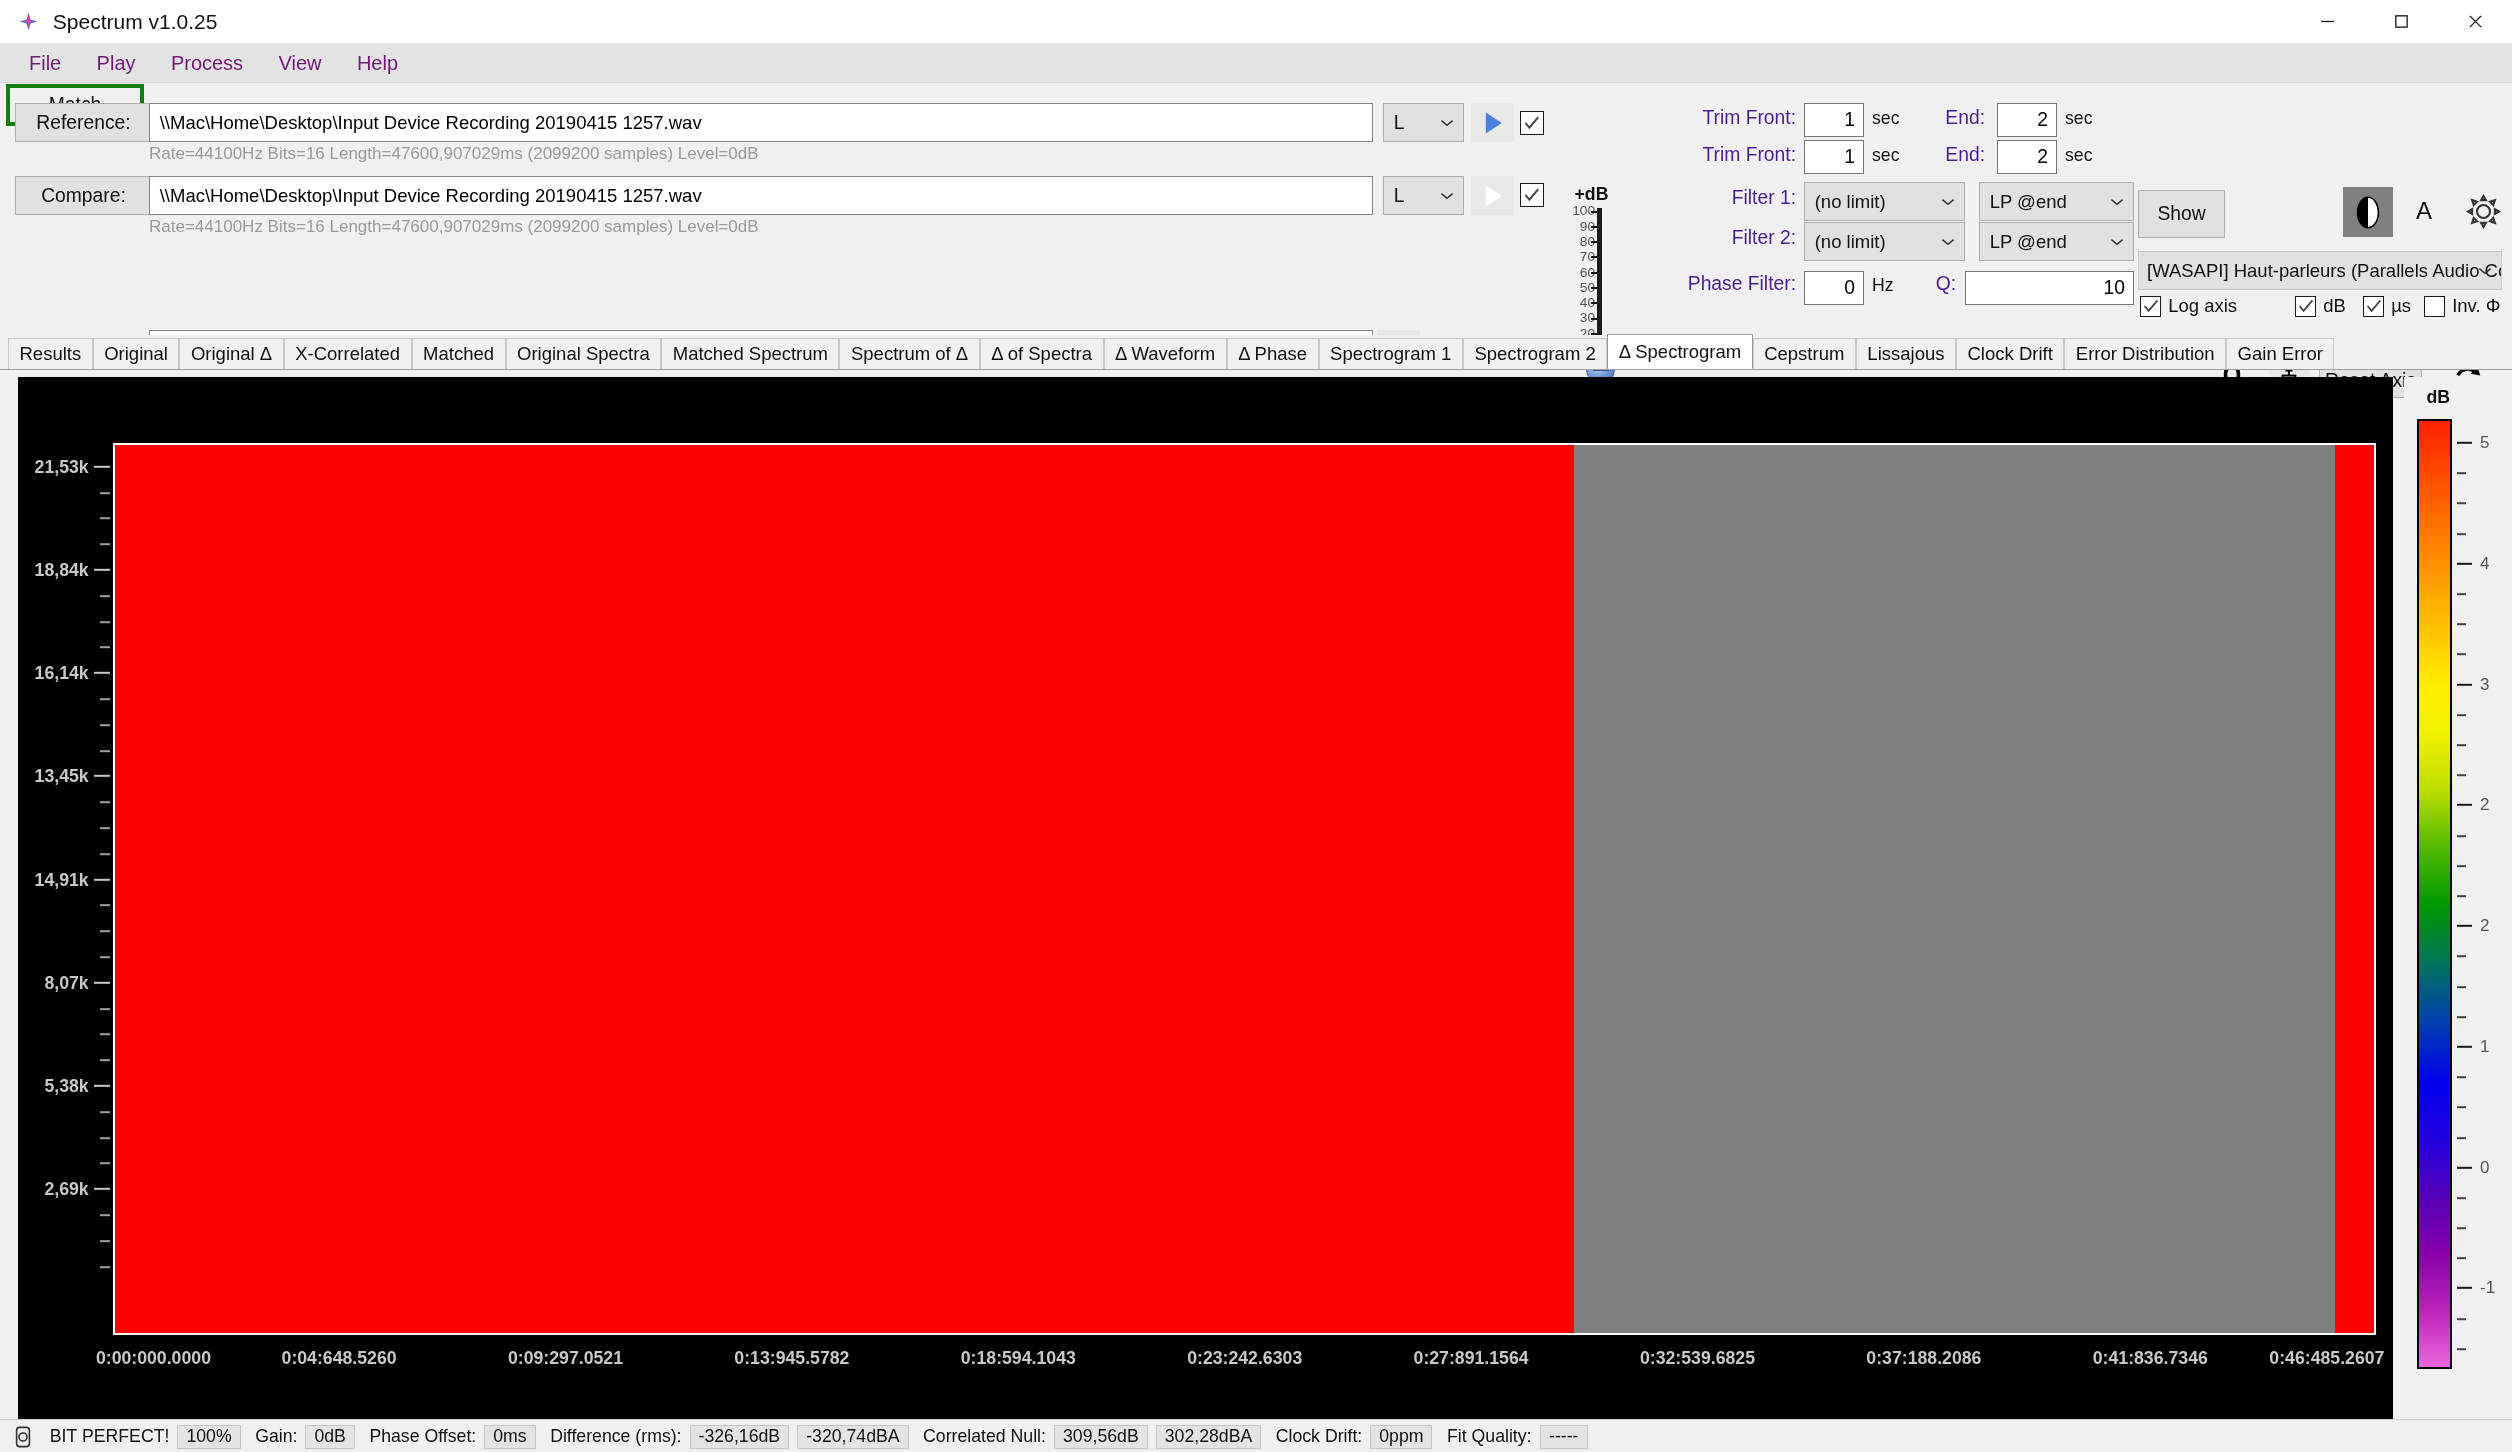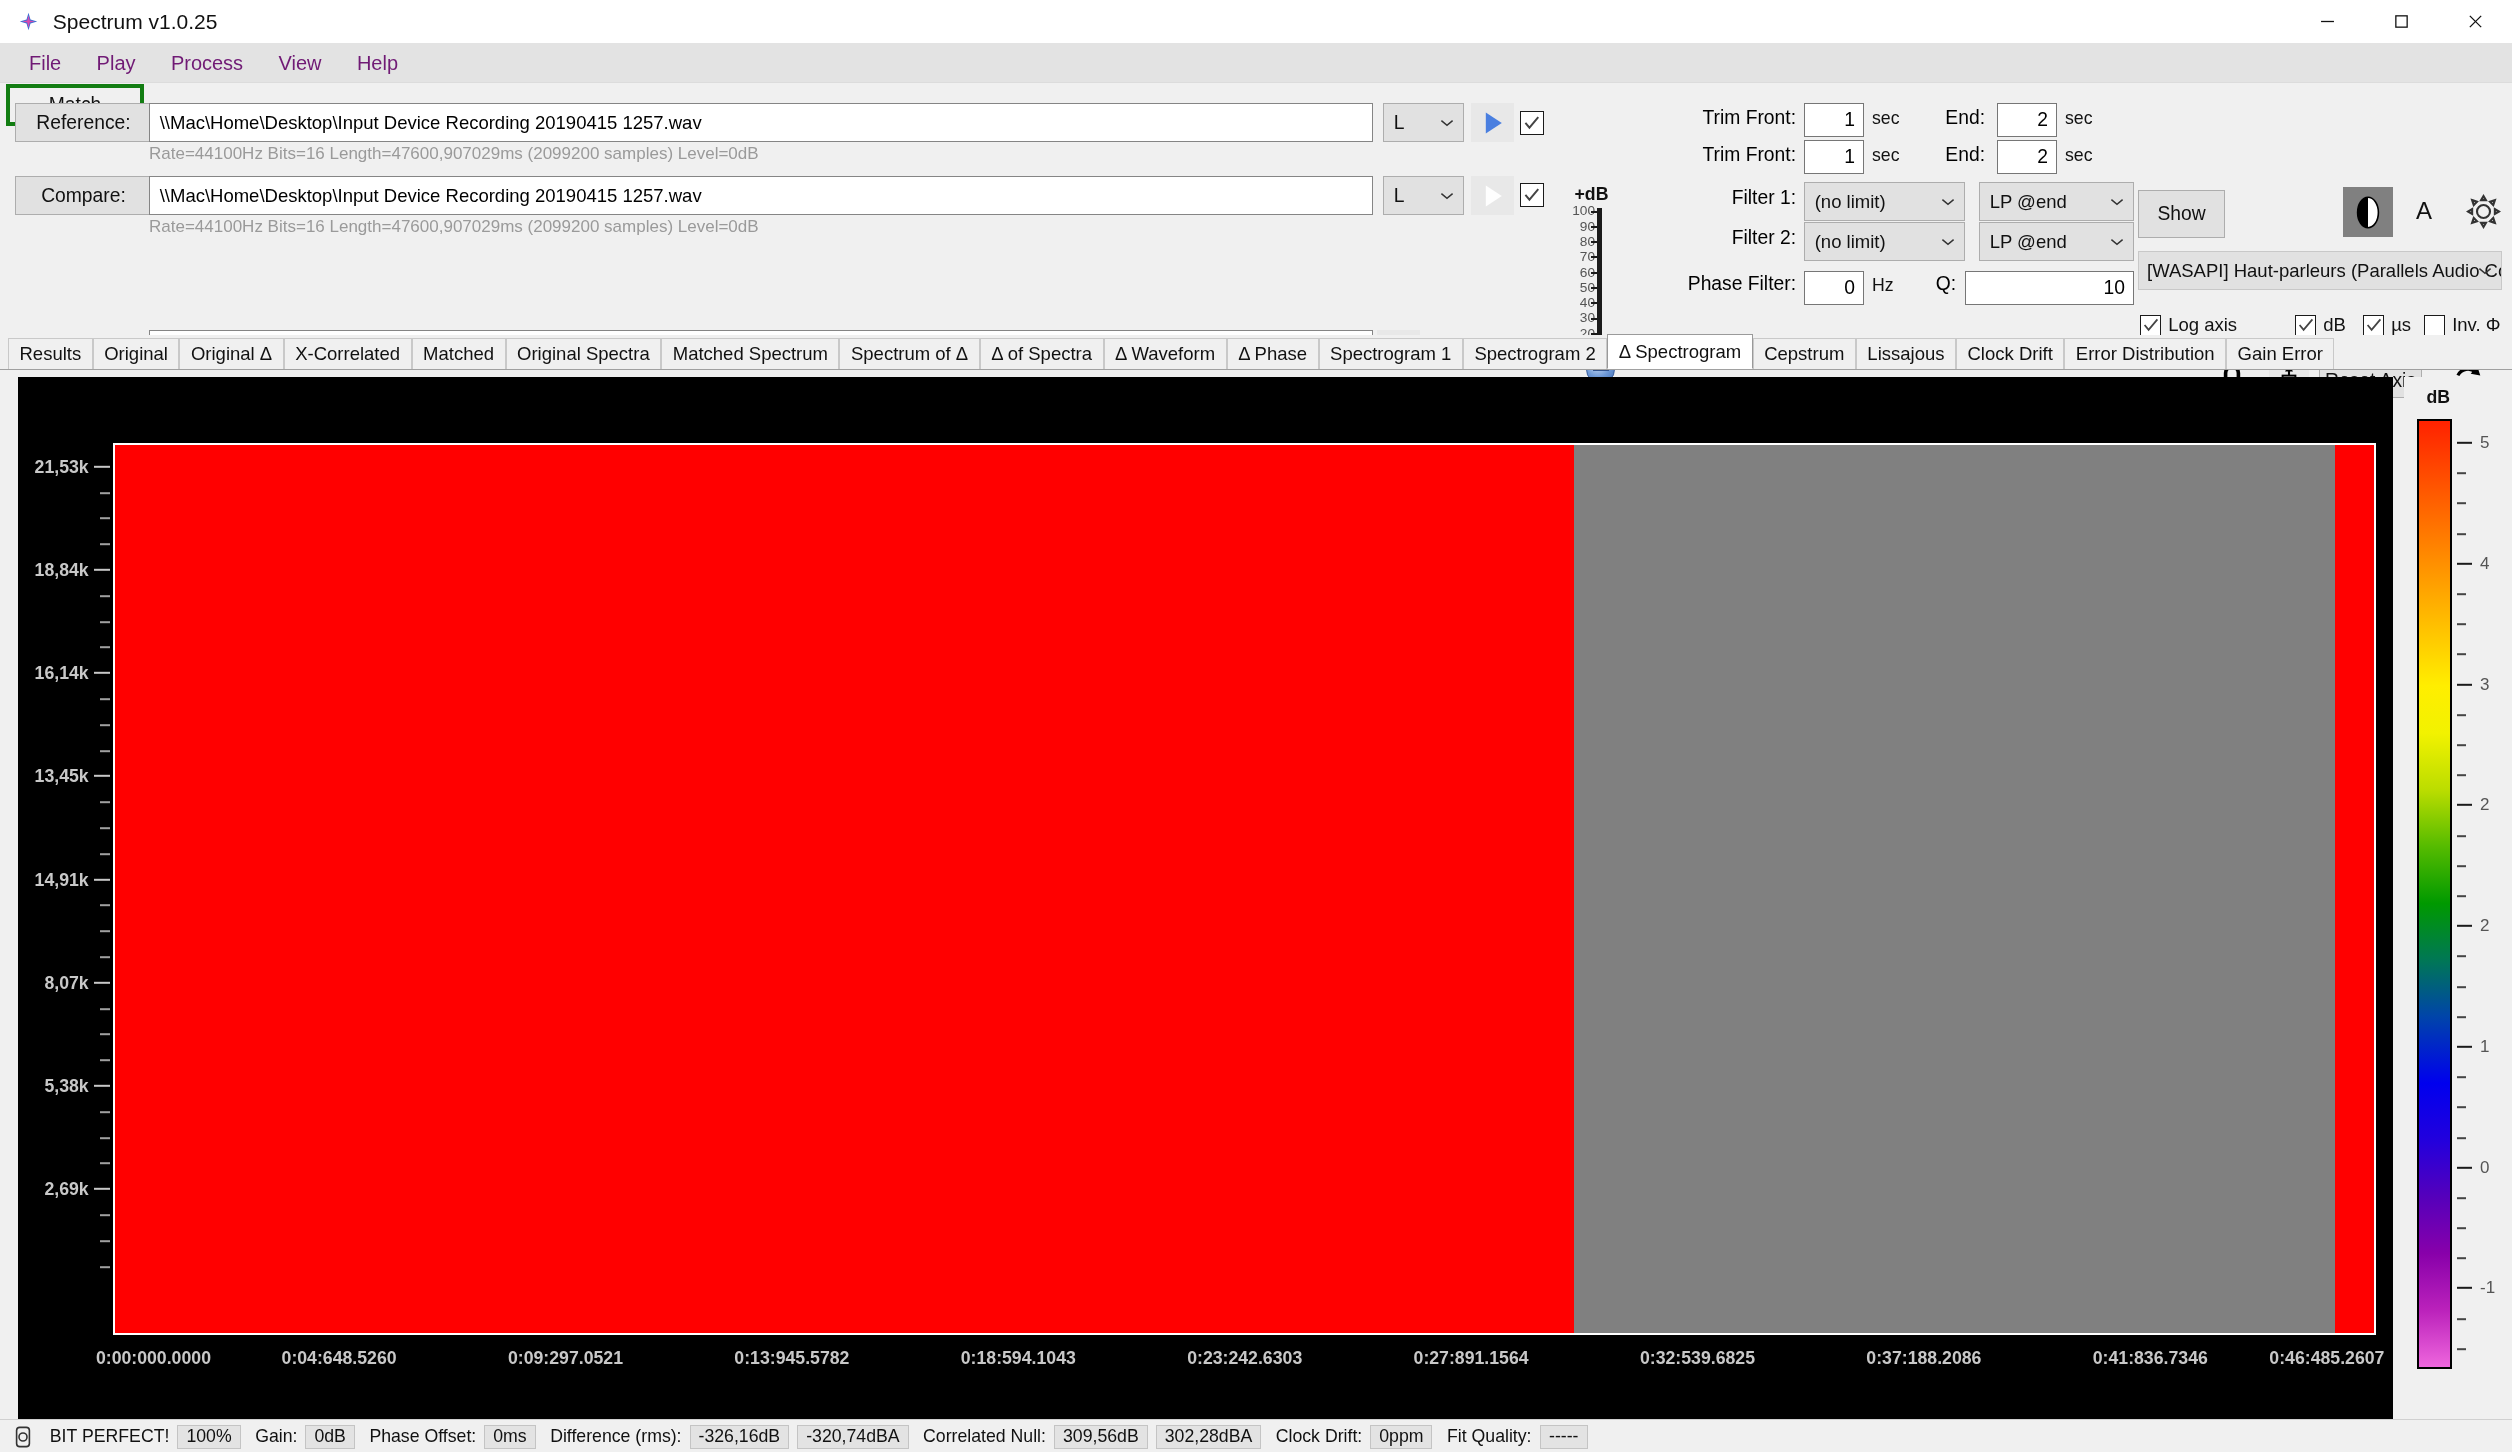--- a/index.html
+++ b/index.html
@@ -97,21 +97,21 @@
   .db-track{ position:absolute; left:37px; top:24px; width:4.8px; height:158px; background:#1b1b1b; }
   .db-tick{ position:absolute; left:31px; width:11.3px; height:2.4px; background:#1b1b1b; }
   .db-knob{
     position:absolute; left:26px; top:171px; width:29px; height:29px; border-radius:50%;
     background:radial-gradient(circle at 40% 32%, #cfe0f5 0%, #6f9ad8 50%, #3f6bb0 100%);
     border:0.8px solid #3a5f9e;
   }
   .db-knob:after{ content:""; position:absolute; left:6.4px; top:13px; width:16px; height:2.4px; background:#31538f; }
 
   
-  .fld-label{ position:absolute; font-size:19.3px; color:#000000; text-align:right; }
+  .fld-label{ position:absolute; font-size:19.3px; color:#4c1d95; text-align:right; }
   .numfld{
     position:absolute; height:34px; background:#fff; border:0.8px solid #767676;
     font-size:19.3px; color:#000; text-align:right; padding-right:8px; line-height:32px;
   }
   .unit{ position:absolute; font-size:17.7px; color:#111; }
 
   .dropdown{
     position:absolute; height:39px; background:#e1e1e1; border:0.8px solid #adadad;
     font-size:18.5px; color:#111; display:flex; align-items:center; padding-left:9.7px;
   }
@@ -124,21 +124,21 @@
   }
   .letterA{ position:absolute; left:2416px; top:113px; font-size:24px; color:#111; }
   .gear{ position:absolute; left:2464px; top:108px; width:39px; height:39px; }
 
   .devsel{
     position:absolute; left:2138px; top:167px; width:364px; height:39px;
     background:#e1e1e1; border:0.8px solid #c8c8c8; font-size:18.5px; color:#111;
     display:flex; align-items:center; padding-left:8px; overflow:hidden; white-space:nowrap;
   }
 
-  .optchk{ position:absolute; top:230px; display:flex; align-items:center;justify-content:flex-end; }
+  .optchk{ position:absolute; top:211px; display:flex; align-items:center;justify-content:flex-end; }
   .optchk .box{ width:21px; height:21px; border:1.6px solid #1b1b1b; background:#fff;
                 display:flex; align-items:center; justify-content:center; }
   .optchk .txt{ margin-left:7.2px; font-size:18.5px; color:#111; }
 
   .lockicon{ position:absolute; left:2216px; top:277px; width:32px; height:40px; }
   .moveicon{ position:absolute; left:2269px; top:278px; width:40px; height:40px; background:#e8e8e8; }
   .resetbtn{ position:absolute; left:2319px; top:279px; width:103px; height:35px; }
   .refreshicon{ position:absolute; left:2448px; top:277px; width:39px; height:40px; }
 
   

